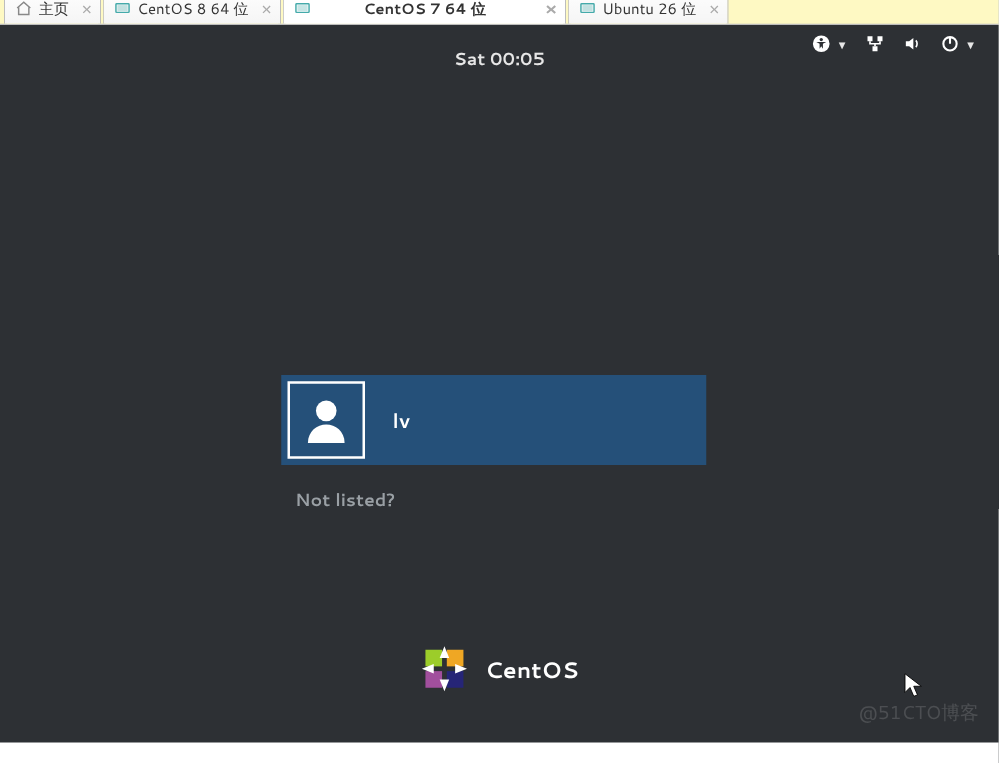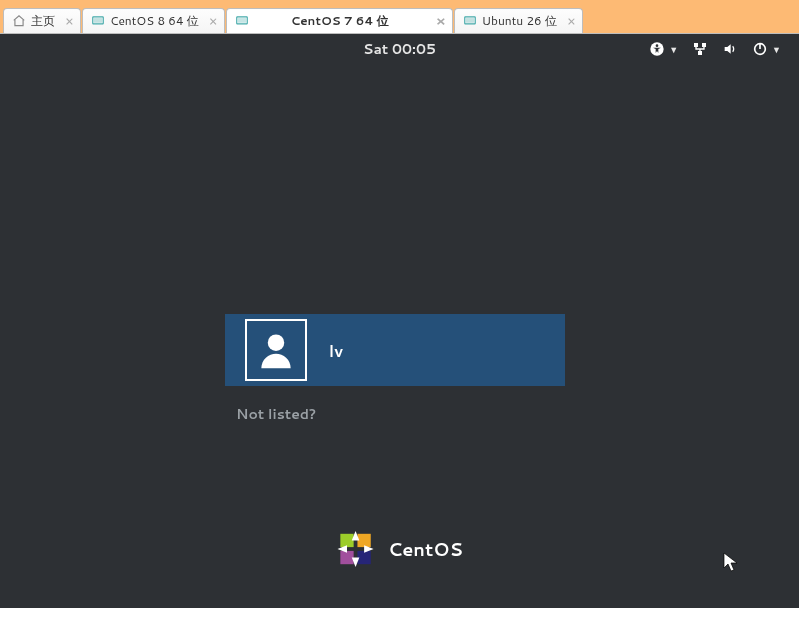--- a/index.html
+++ b/index.html
@@ -6,22 +6,22 @@
   body {
     width: 799px;
     height: 620px;
     font-family: "Segoe UI", Cantarell, sans-serif;
     background: #fff;
     overflow: hidden;
     position: relative;
   }
   
   .tab-bar {
-    height: 34px;
-    background: #fdba74;
+    height: 20px;
+    background: #fef9c3;
     display: flex;
     align-items: flex-end;
     padding-left: 3px;
     border-bottom: 1px solid #bdbdbd;
   }
   .tab {
     display: flex;
     align-items: center;
     height: 25px;
     padding: 0 6px 0 8px;
@@ -54,21 +54,21 @@
   }
   
   .desktop {
     position: relative;
     width: 799px;
     height: 574px;
     background: #2d3034;
   }
   .top-panel {
     position: absolute;
-    top: 0;
+    top: 12px;
     left: 0;
     right: 0;
     height: 30px;
     display: flex;
     align-items: center;
     justify-content: center;
     color: #e6e6e6;
     font-size: 14px;
     font-weight: 700;
   }
@@ -92,21 +92,21 @@
   
   .user-card {
     position: absolute;
     left: 225px;
     top: 280px;
     width: 340px;
     height: 72px;
     background: #255079;
     display: flex;
     align-items: center;
-    padding: 20px;
+    padding: 5px;
     cursor: pointer;
   }
   .avatar-frame {
     width: 62px;
     height: 62px;
     border: 2px solid #fff;
     display: flex;
     align-items: center;
     justify-content: center;
   }
@@ -269,13 +269,14 @@
       </svg>
     </span>
     <span>CentOS</span>
   </div>
 
   <span class="cursor">
     <svg width="16" height="20" viewBox="0 0 16 20">
         <path d="M1 1l0 15 4-4 3 7 3-1-3-7h6z" fill="#fff" stroke="#000" stroke-width="0.7"></path>
       </svg>
   </span>
+  <div class="watermark">@51CTO博客</div>
 </div>
 
 </body></html>

